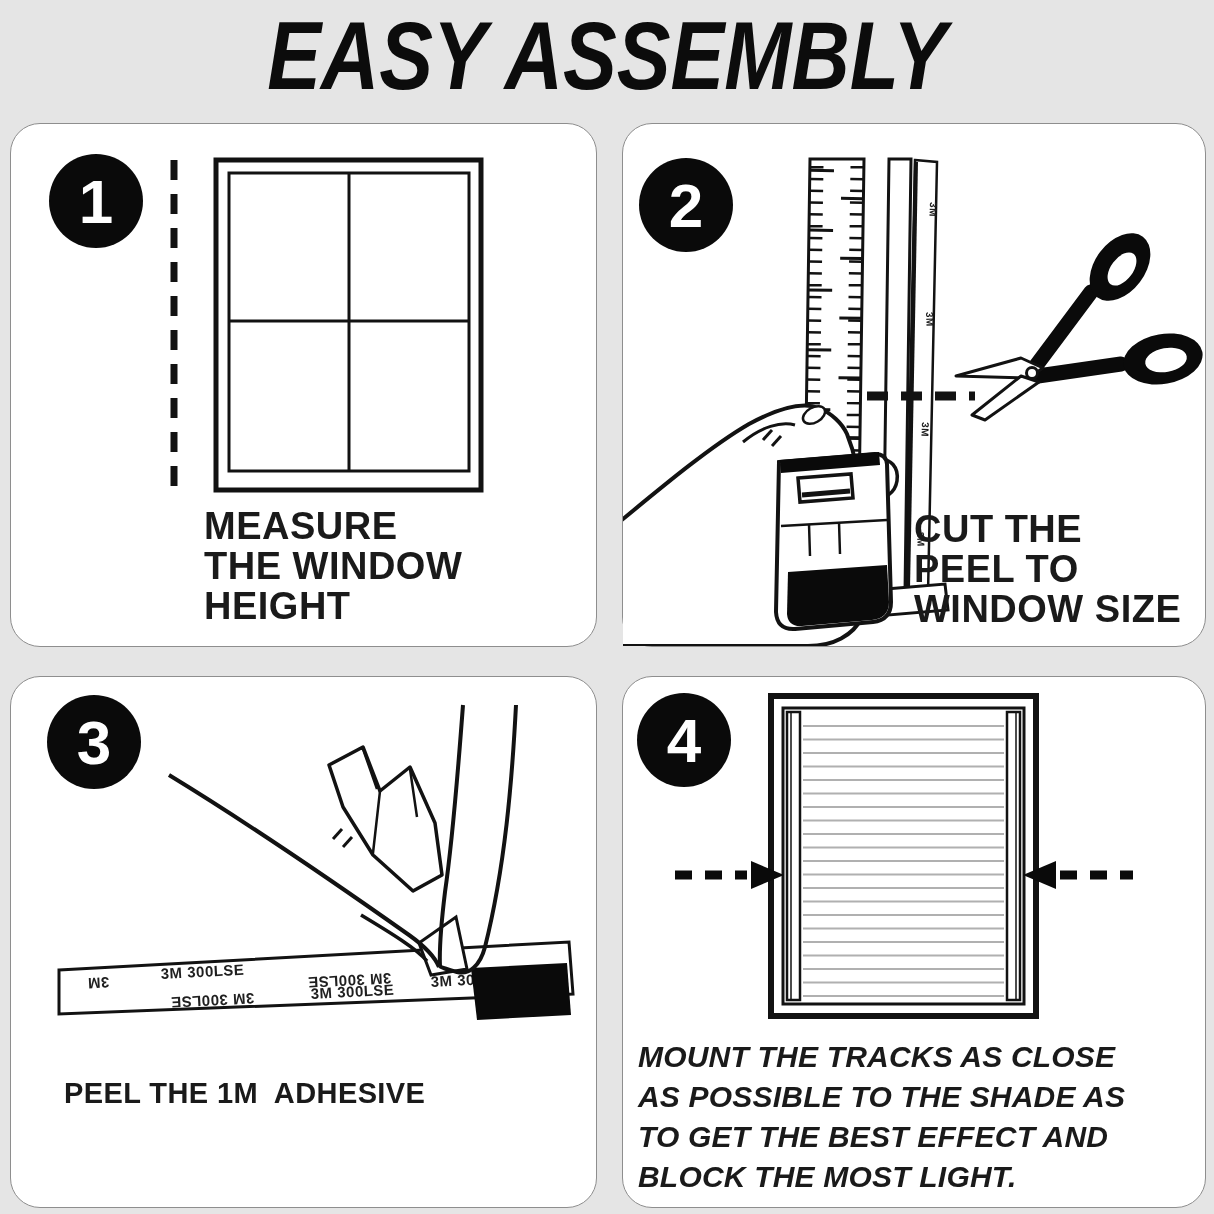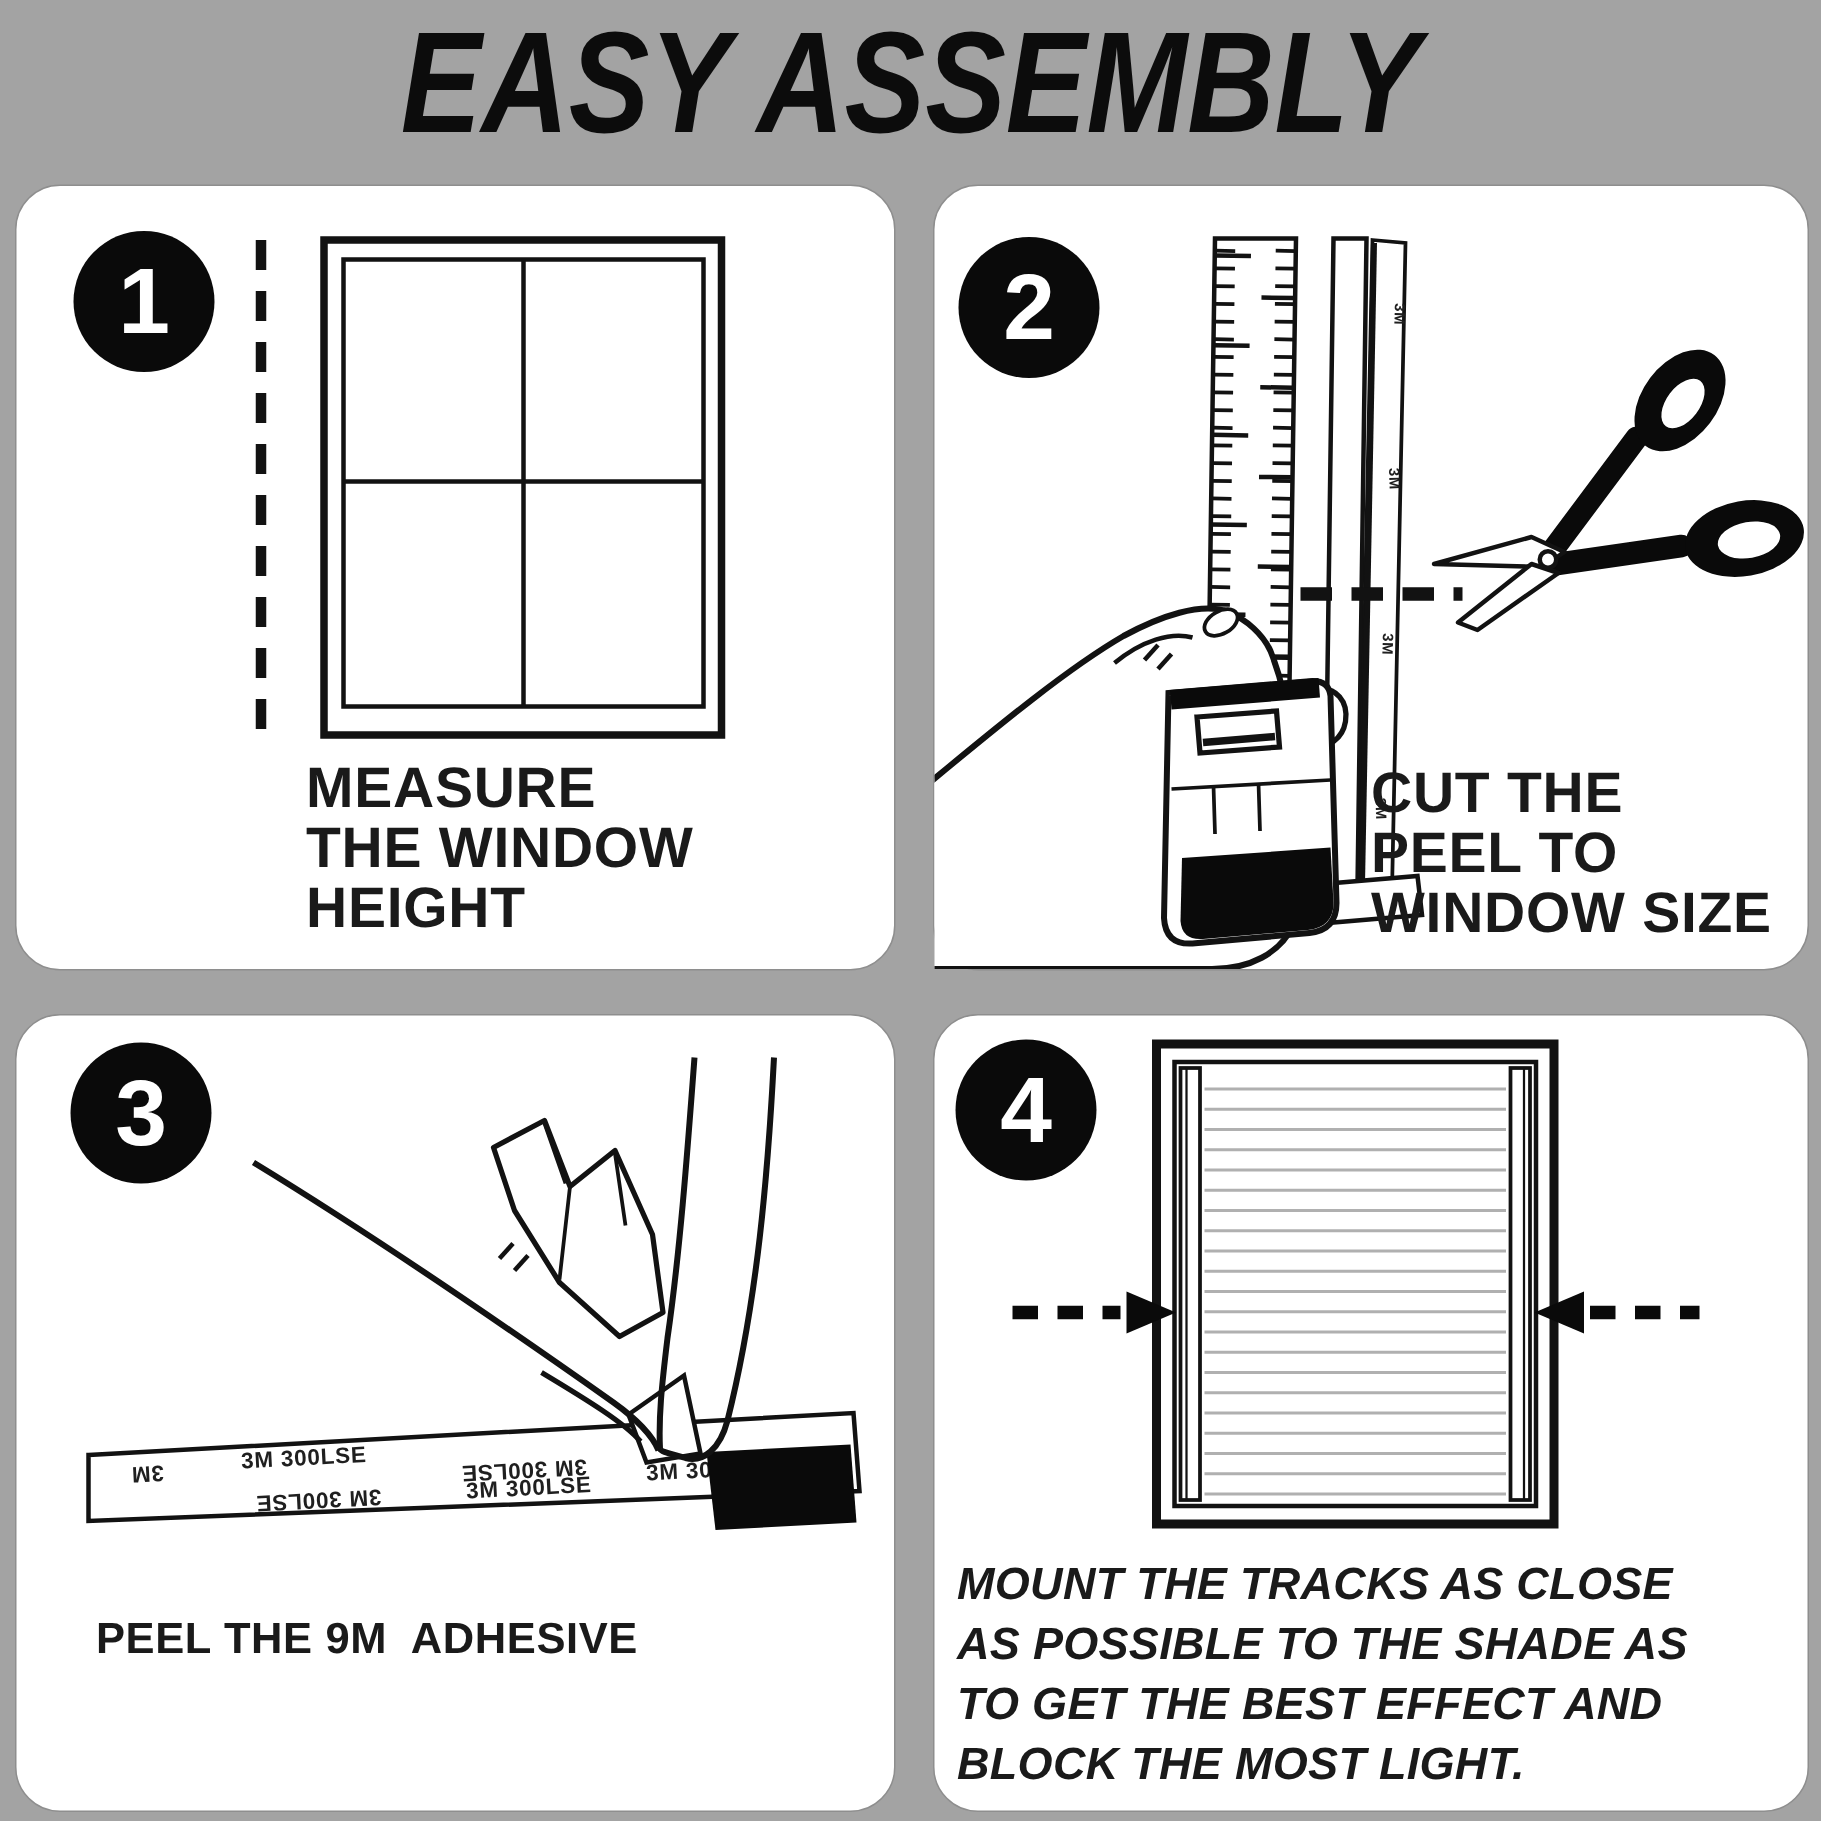--- a/index.html
+++ b/index.html
@@ -1,17 +1,17 @@
 <!DOCTYPE html>
 <html><head>
 <meta charset="utf-8">
 <style>
   html,body{margin:0;padding:0;background:#ffffff;}
   #canvas{
-    position:relative;width:1214px;height:1214px;background:#a3a3a3;overflow:hidden;
+    position:relative;width:1214px;height:1214px;background:#e5e5e5;overflow:hidden;
     font-family:"Liberation Sans","DejaVu Sans",sans-serif;color:#121212;
   }
   .title{
     position:absolute;top:6px;left:0;width:1214px;height:100px;
     display:flex;align-items:center;justify-content:center;
     font-size:96px;font-weight:bold;font-style:italic;letter-spacing:0px;
     transform:scaleX(.84);transform-origin:50% 50%;
     color:#0c0c0c;white-space:nowrap;
   }
   .panel{
@@ -146,21 +146,21 @@
         <line x1="332" y1="170" x2="341" y2="160" class="ink" stroke-width="3"></line>
         <path d="M 452,28 C 447,95 442,160 434,215 C 430,248 428,268 429,289" class="ink" stroke-width="4"></path>
         <path d="M 505,28 C 501,105 494,190 474,270 C 469,289 458,298 446,295 C 436,292 430,291 429,289" class="ink" stroke-width="4"></path>
         <path d="M 318,88 L 352,70 L 369,114 L 399,90 L 424,146 L 431,198 L 402,214 L 362,178 L 332,130 Z" fill="#ffffff" class="ink" stroke-width="3.5" stroke-linejoin="round"></path>
         <path d="M 352,72 L 366,112 M 399,92 L 406,140 M 369,114 L 362,176" class="ink" stroke-width="2.5"></path>
       </g>
     </svg>
     <div class="badge" style="left:36px;top:18px;">
       <span>3</span>
     </div>
-    <div class="caption cap-3" style="left:53px;top:400px;">PEEL THE 9M  ADHESIVE</div>
+    <div class="caption cap-3" style="left:53px;top:400px;">PEEL THE 1M  ADHESIVE</div>
   </div>
 
   <div class="panel" style="left:622px;top:676px;width:582px;height:530px;">
     <svg width="582" height="530" viewBox="0 0 582 530">
       <g>
         <rect x="148" y="19" width="265" height="320" fill="#ffffff" class="ink" stroke-width="6"></rect>
         <rect x="160" y="31" width="241" height="296" fill="#ffffff" class="ink" stroke-width="3"></rect>
         <line x1="280.5" y1="48" x2="280.5" y2="330" stroke="#b0b0b0" stroke-width="201" stroke-dasharray="2,11.5"></line>
         <rect x="164" y="35" width="13" height="288" fill="#ffffff" class="ink" stroke-width="2.5"></rect>
         <line x1="168" y1="35" x2="168" y2="323" class="ink" stroke-width="1.5"></line>

